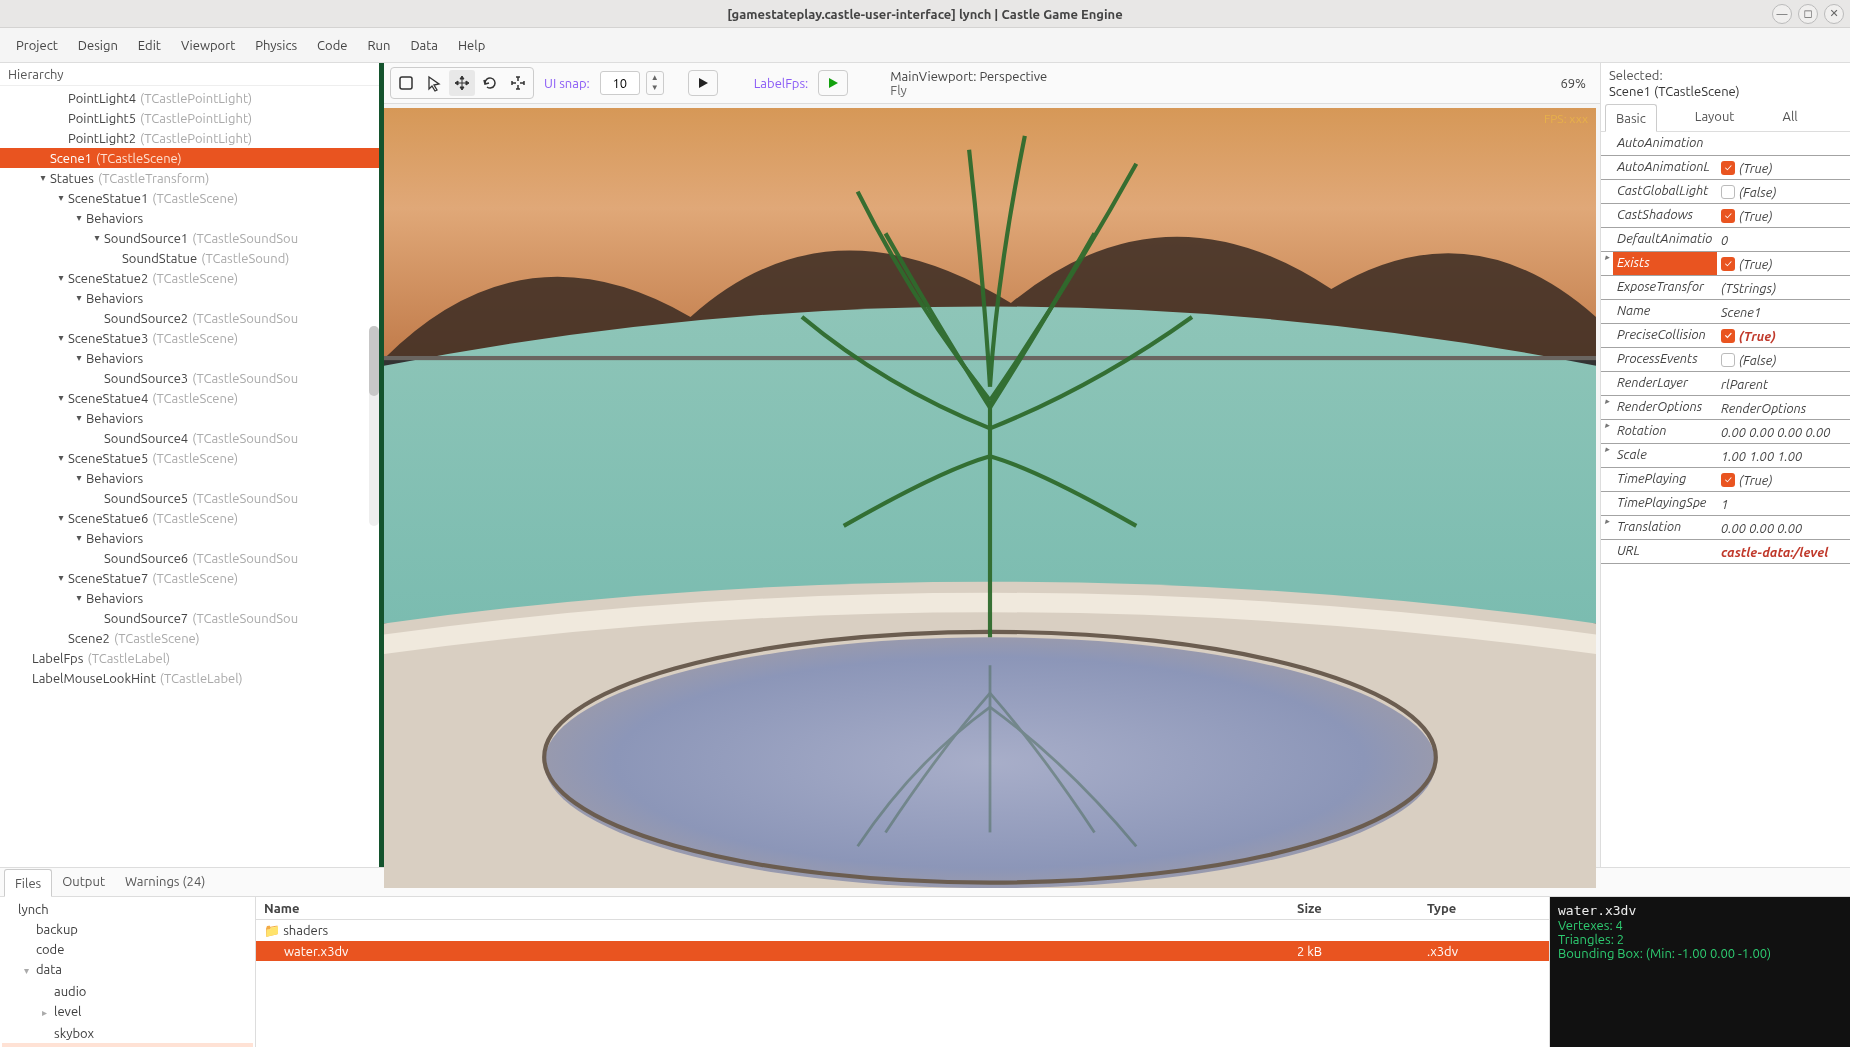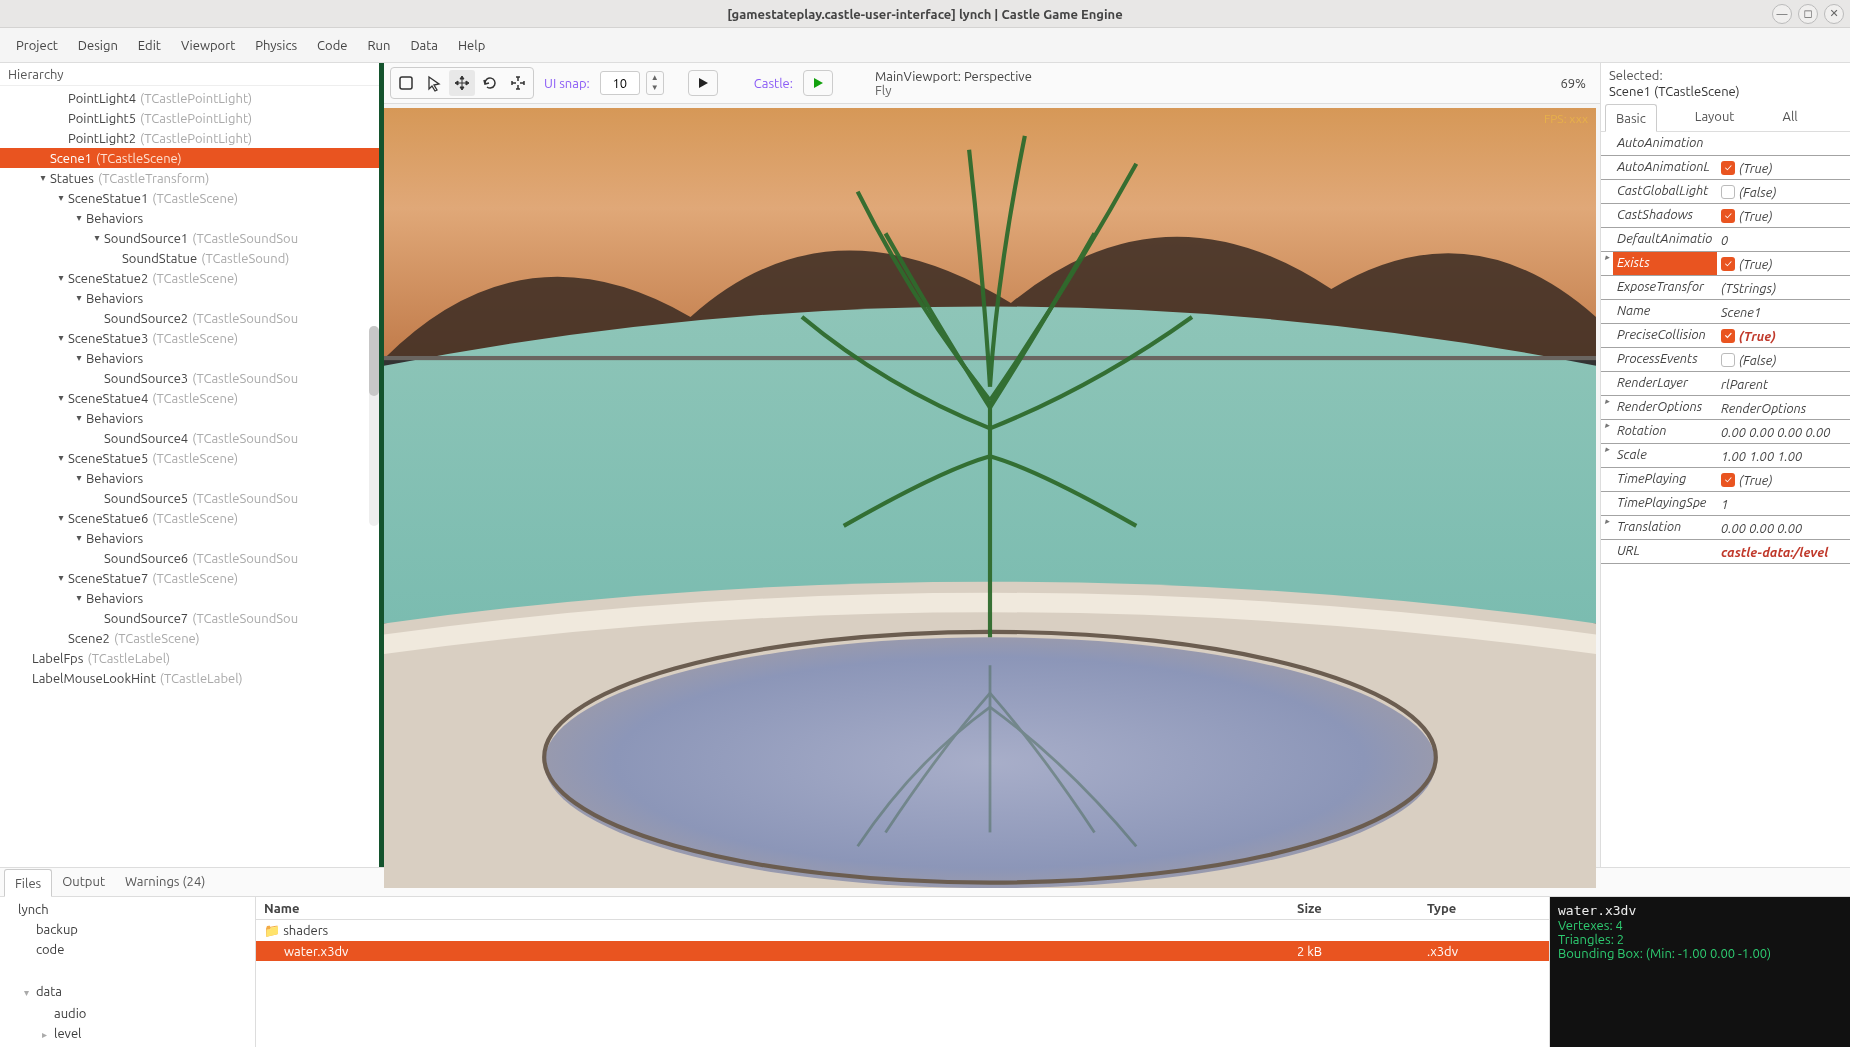--- a/index.html
+++ b/index.html
@@ -330,21 +330,21 @@
             <div>▲</div>
             <div>▼</div>
           </div>
         <div style="width:12px"></div>
         <div class="play-btn">
             <svg width="14" height="14">
               <path d="M3 2 L12 7 L3 12 Z" fill="#222"></path>
             </svg>
           </div>
         <div style="width:20px"></div>
-        <span class="tb-label">Castle:</span>
+        <span class="tb-label">LabelFps:</span>
         <div class="play-btn">
             <svg width="14" height="14">
               <path d="M3 2 L12 7 L3 12 Z" fill="#13a10e"></path>
             </svg>
           </div>
         <div style="width:30px"></div>
         <div class="status-block">
           <div>MainViewport: Perspective</div>
           <div>Fly</div>
         </div>
@@ -555,21 +555,21 @@
     <div class="btabs" id="btabs">
         <div class="btab active">Files</div>
         <div class="btab">Output</div>
         <div class="btab">Warnings (24)</div>
       </div>
     <div class="bcontent">
       <div class="dir-tree" id="dir-tree">
           <div class="dir-row" style="padding-left: 4px;"><span class="dt"></span><span>lynch</span></div>
           <div class="dir-row" style="padding-left: 22px;"><span class="dt"></span><span>backup</span></div>
           <div class="dir-row" style="padding-left: 22px;"><span class="dt"></span><span>code</span></div>
-          <div class="dir-row" style="padding-left: 22px; margin-top: 22px;"><span class="dt">▾</span><span>data</span></div>
+          <div class="dir-row" style="padding-left: 22px;"><span class="dt">▾</span><span>data</span></div>
           <div class="dir-row" style="padding-left: 40px;"><span class="dt"></span><span>audio</span></div>
           <div class="dir-row" style="padding-left: 40px;"><span class="dt">▸</span><span>level</span></div>
           <div class="dir-row" style="padding-left: 40px;"><span class="dt"></span><span>skybox</span></div>
           <div class="dir-row selected" style="padding-left: 40px;"><span class="dt"></span><span>water</span></div>
         </div>
       <div class="file-list">
         <div class="fl-head">
           <div class="col-name">Name</div>
           <div class="col-size">Size</div>
           <div class="col-type">Type</div>

